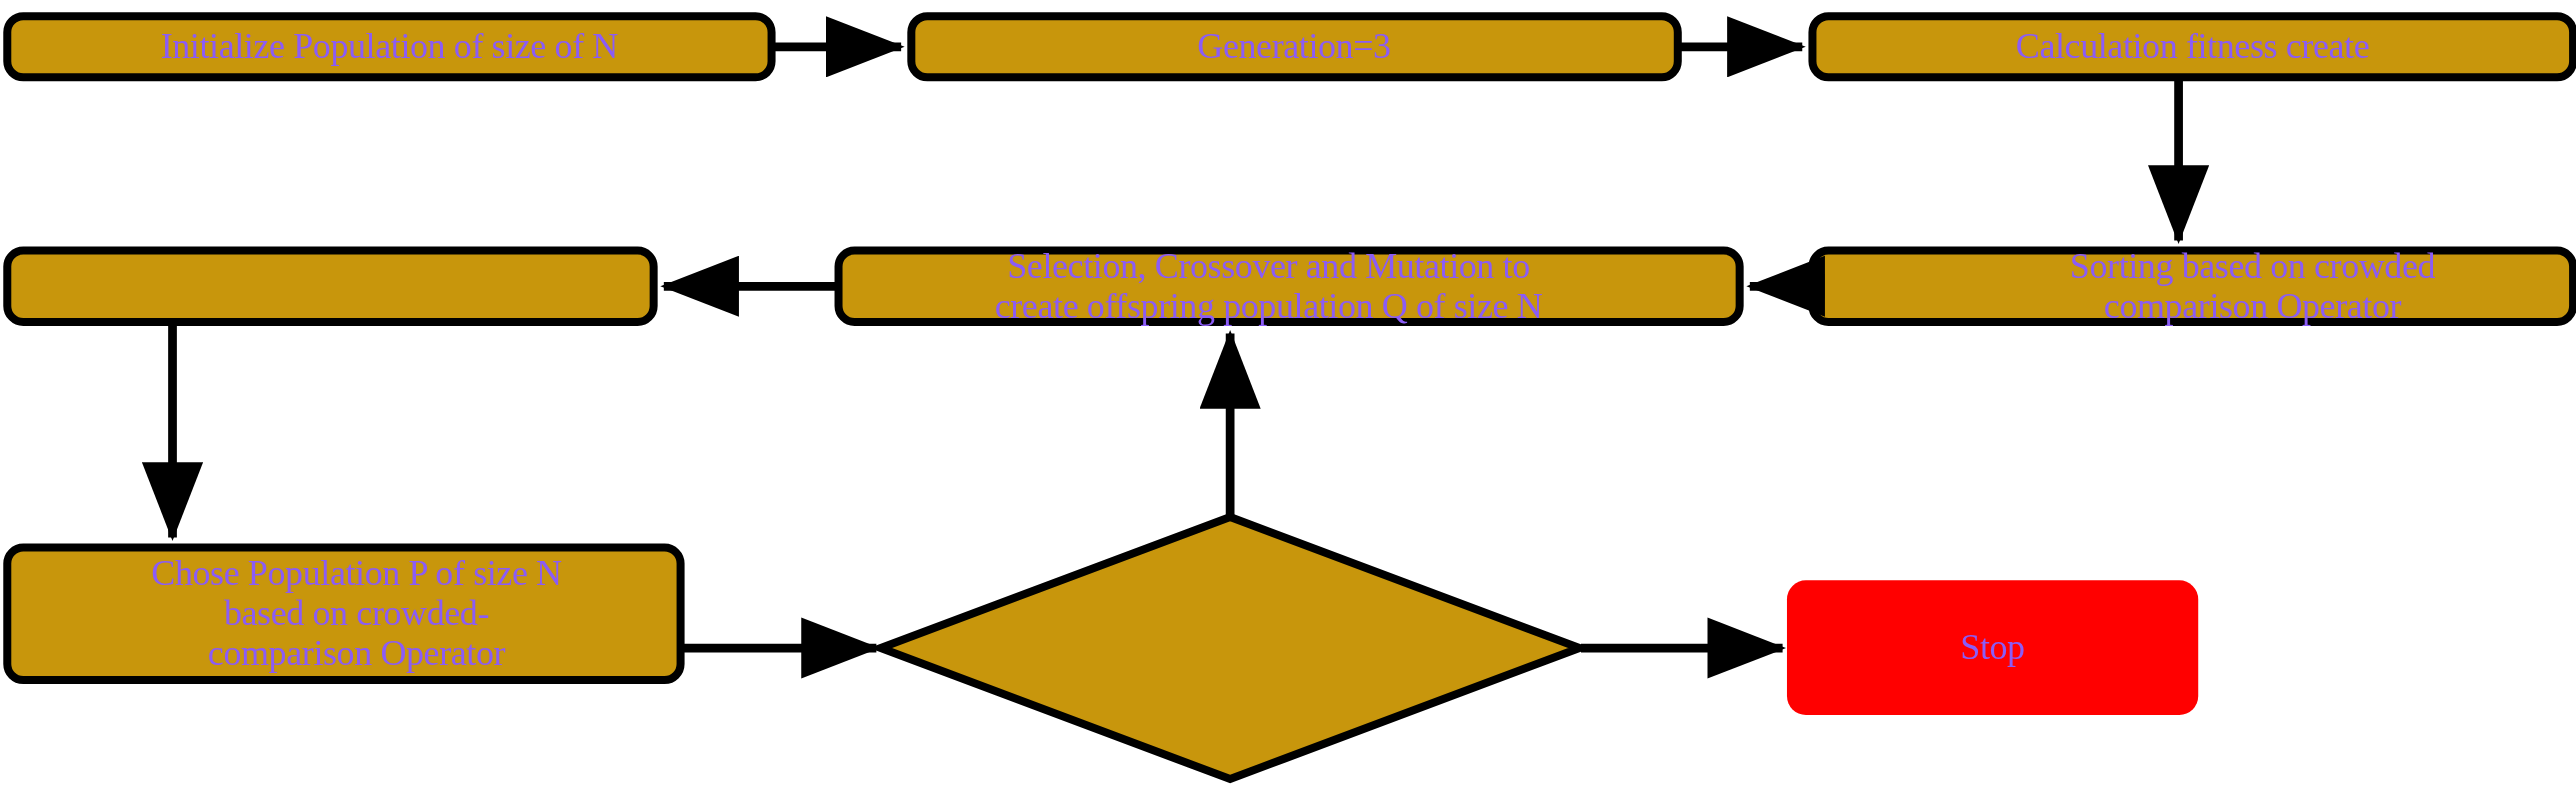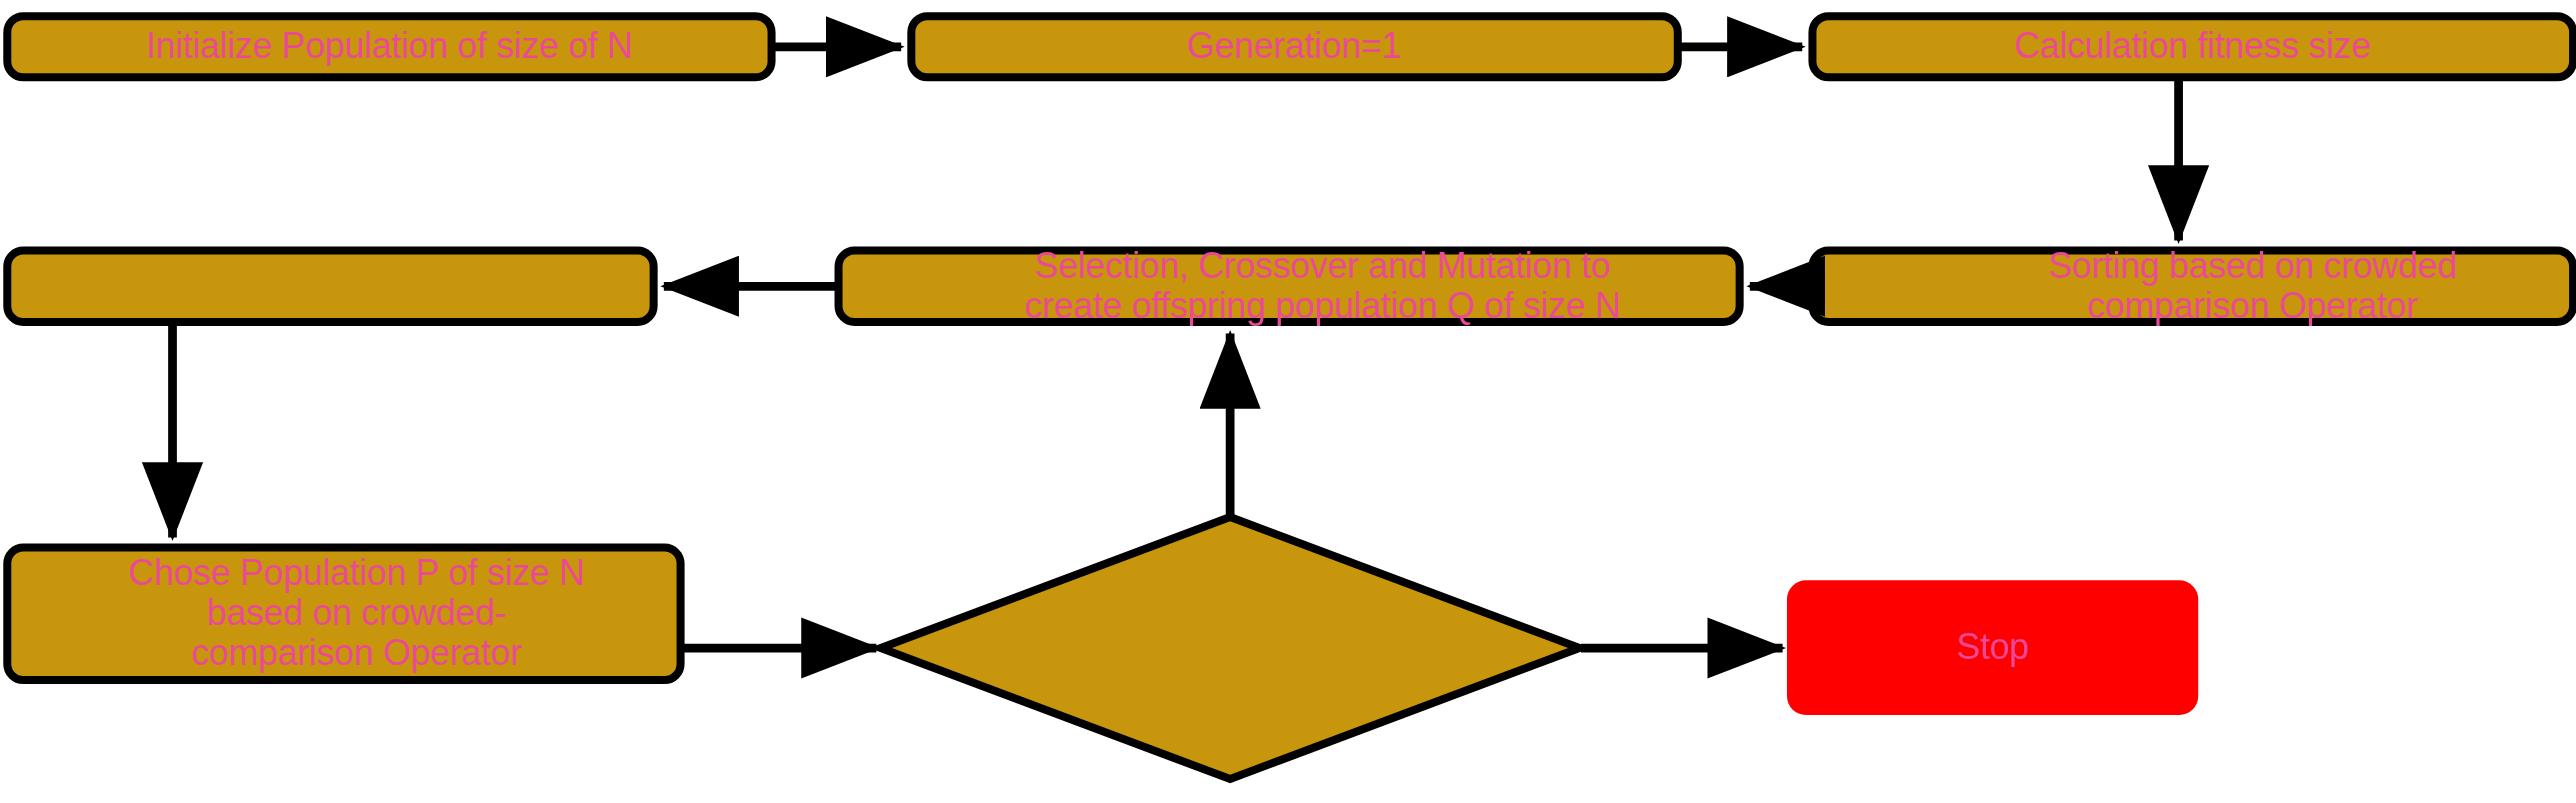--- a/index.html
+++ b/index.html
@@ -24,22 +24,22 @@
     width: 2576px;
     height: 804px;
     display: block;
   }
   .node-label {
     position: absolute;
     display: flex;
     align-items: center;
     justify-content: center;
     text-align: center;
-    color: #ec4899;
-    font-family: Liberation Sans, sans-serif;
+    color: #8b5cf6;
+    font-family: Liberation Serif, serif;
     line-height: 1.12;
     white-space: pre-line;
     pointer-events: none;
     letter-spacing: -0.4px;
   }
 </style>
 </head>
 <body>
 
 <div id="flowchart-root">
@@ -88,28 +88,28 @@
       <line x1="937" y1="890" x2="1204" y2="890" marker-end="url(#arrowhead)"></line>
 
       <line x1="1690" y1="708" x2="1690" y2="458" marker-end="url(#arrowhead)"></line>
 
       <line x1="2172" y1="890" x2="2449" y2="890" marker-end="url(#arrowhead)"></line>
     </g>
   </svg>
 
   <div class="node-label" style="left:7.3px; top:16px; width:764px; height:61px; font-size:36px;">Initialize Population of size of N</div>
 
-  <div class="node-label" style="left:911px; top:16px; width:766px; height:61px; font-size:36px;">Generation=1</div>
+  <div class="node-label" style="left:911px; top:16px; width:766px; height:61px; font-size:36px;">Generation=3</div>
 
-  <div class="node-label" style="left:1812px; top:16px; width:761px; height:61px; font-size:36px;">Calculation fitness size</div>
+  <div class="node-label" style="left:1812px; top:16px; width:761px; height:61px; font-size:36px;">Calculation fitness create</div>
 
   <div class="node-label" style="left:1872px; top:245px; width:761px; height:82px; font-size:36px;">Sorting based on crowded
 comparison Operator</div>
 
-  <div class="node-label" style="left:872px; top:245px; width:901px; height:82px; font-size:36px;">Selection, Crossover and Mutation to
+  <div class="node-label" style="left:818px; top:245px; width:901px; height:82px; font-size:36px;">Selection, Crossover and Mutation to
 create offspring population Q of size N</div>
 
 
   <div class="node-label" style="left:20px; top:544px; width:673px; height:138px; font-size:36px;">Chose Population P of size N
 based on crowded-
 comparison Operator</div>
 
 
   <div class="node-label" style="left:1787px; top:580px; width:411px; height:135px; font-size:36px;">Stop</div>
 

